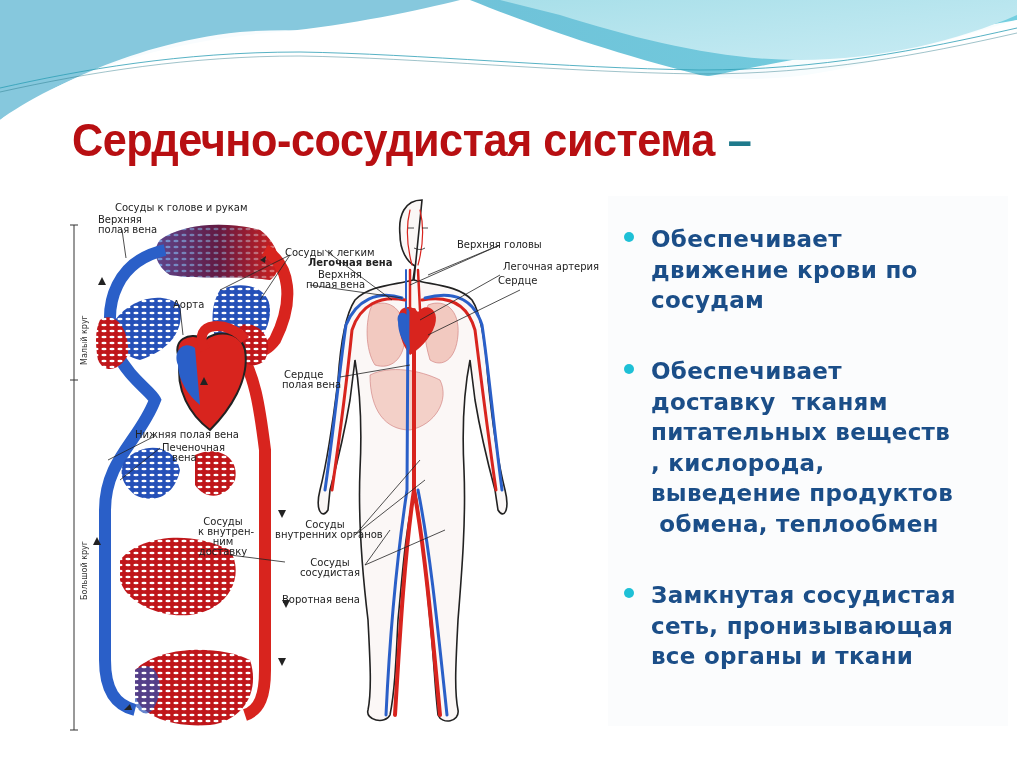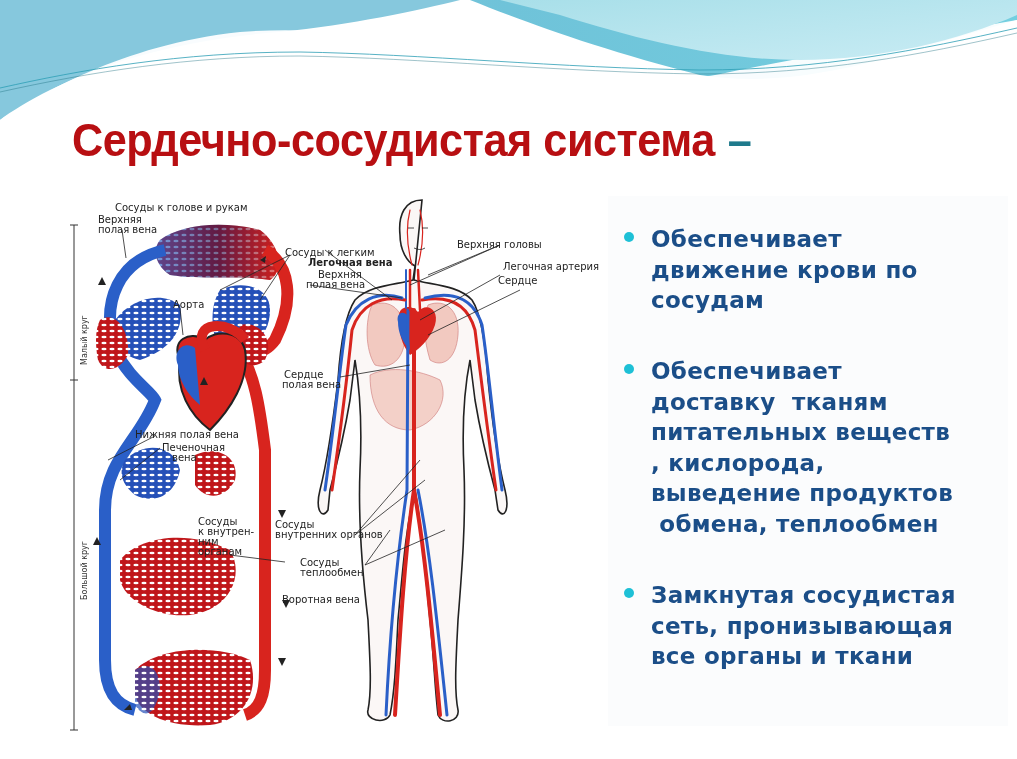--- a/index.html
+++ b/index.html
@@ -2,21 +2,21 @@
 <html><head>
 <meta charset="utf-8">
 <style>
   html, body { margin:0; padding:0; }
   body { width:1017px; height:759px; position:relative; overflow:hidden; background:#ffffff; font-family:"DejaVu Sans", sans-serif; }
   .wave { position:absolute; left:0; top:0; width:1017px; height:130px; }
   .title { position:absolute; left:72px; top:112px; font-family:"Liberation Sans", sans-serif; font-weight:bold; font-size:47px; color:#b80f12; letter-spacing:-0.5px; white-space:nowrap; transform:scaleX(0.92); transform-origin:left top; }
   .title .dash { color:#1f7a8c; margin-left:14px; }
   .diagram { position:absolute; left:60px; top:190px; width:500px; height:550px; }
   .lbl { position:absolute; font-family:"DejaVu Sans", sans-serif; font-size:10px; color:#222; white-space:nowrap; line-height:10px; }
-  .lbl.c { }
+  .lbl.c { text-align:center; }
   .axis-lbl { position:absolute; font-size:8px; color:#333; transform:rotate(-90deg); transform-origin:left top; white-space:nowrap; }
   .bullets { position:absolute; left:624px; top:224px; width:380px; }
   .bullet { position:absolute; left:0; }
   .bullet .dot { position:absolute; left:0; top:8px; width:10px; height:10px; border-radius:50%; background:#1ec0d6; }
   .bullet .txt { position:absolute; left:27px; top:0; font-family:"DejaVu Sans", sans-serif; font-weight:bold; font-size:23px; line-height:30.5px; color:#1b4e88; white-space:pre; letter-spacing:0.3px; }
   .panel-edge { position:absolute; left:608px; top:196px; width:400px; height:530px; background:#fbfcfd; }
 </style>
 </head>
 <body>
 
@@ -165,42 +165,42 @@
   <div class="lbl" style="left:38px;top:35px;">полая вена</div>
   <div class="lbl" style="left:225px;top:58px;">Сосуды к легким</div>
   <div class="lbl" style="left:113px;top:110px;text-align:right;">Аорта</div>
   <div class="lbl" style="left:75px;top:240px;">Нижняя полая вена</div>
   <div class="lbl" style="left:102px;top:253px;">Печеночная</div>
   <div class="lbl" style="left:112px;top:263px;">вена</div>
   <div class="lbl c" style="left:138px;top:327px;width:50px;">
     <div>Сосуды</div>
     <div>к внутрен-</div>
     <div>ним</div>
-    <div>органам</div>
+    <div>доставку</div>
   </div>
   <div class="axis-lbl" style="left:20px;top:175px;">Малый круг</div>
   <div class="axis-lbl" style="left:20px;top:410px;">Большой круг</div>
 
   
   <div class="lbl" style="left:397px;top:50px;">Верхняя головы</div>
   <div class="lbl" style="left:248px;top:68px;font-weight:bold;">Легочная вена</div>
   <div class="lbl" style="left:258px;top:80px;">Верхняя</div>
   <div class="lbl" style="left:246px;top:90px;">полая вена</div>
   <div class="lbl" style="left:397px;top:72px;margin-left:46px;">Легочная артерия</div>
   <div class="lbl" style="left:438px;top:86px;">Сердце</div>
   <div class="lbl" style="left:224px;top:180px;">Сердце</div>
   <div class="lbl" style="left:222px;top:190px;">полая вена</div>
   <div class="lbl c" style="left:215px;top:330px;width:100px;">
     <div>Сосуды</div>
     <div>внутренних органов</div>
   </div>
   <div class="lbl" style="left:222px;top:357px;margin-top:48px;">Воротная вена</div>
   <div class="lbl c" style="left:240px;top:368px;width:60px;">
     <div>Сосуды</div>
-    <div>теплообмен</div>
+    <div>сосудистая</div>
   </div>
 </div>
 
 <div class="panel-edge"></div>
 <div class="bullets">
   <div class="bullet" style="top:0px;">
     <span class="dot"></span>
     <div class="txt">Обеспечивает
 движение крови по
 сосудам</div>

